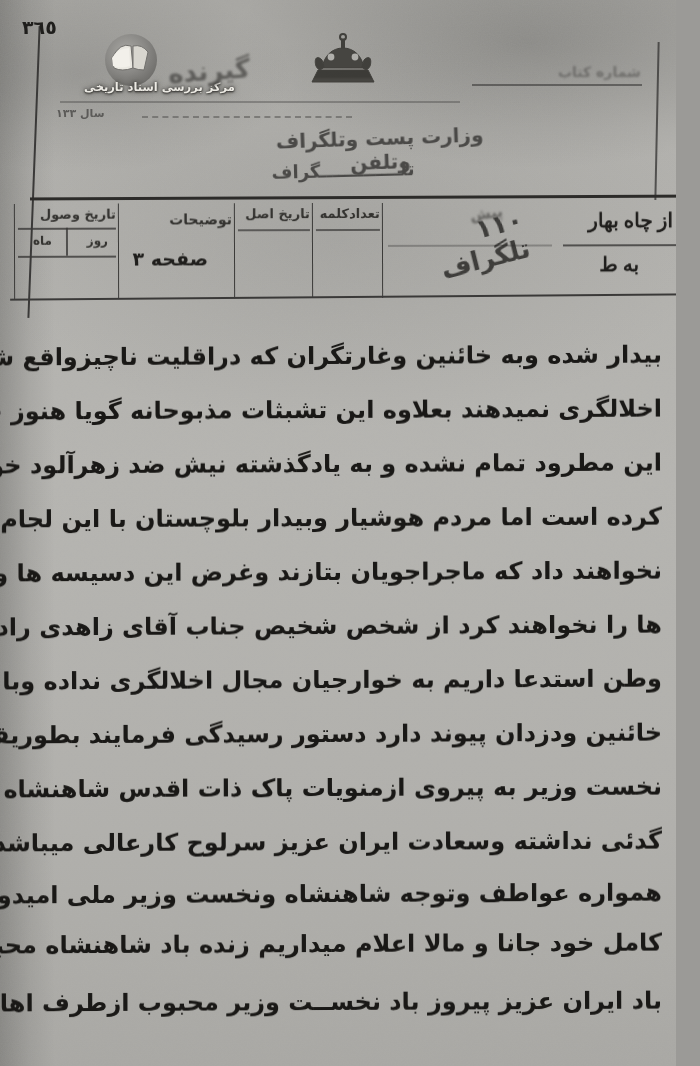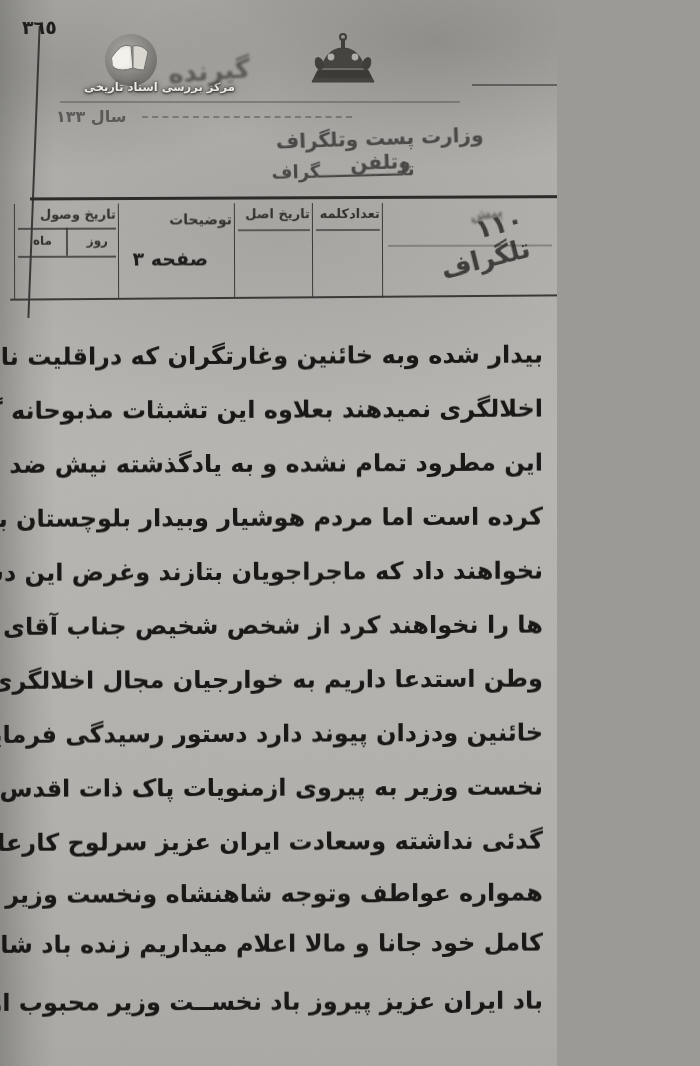--- a/index.html
+++ b/index.html
@@ -2,21 +2,21 @@
 <html lang="fa"><head>
 <meta charset="utf-8">
 <style>
   html,body{margin:0;padding:0;}
   body{
     width:700px;height:1066px;overflow:hidden;
     font-family:"DejaVu Sans",sans-serif;
     background:#9b9a97;
   }
   #page{
-    position:relative;width:557px;height:1066px;overflow:hidden;
+    position:relative;width:676px;height:1066px;overflow:hidden;
     background:
       radial-gradient(ellipse 420px 180px at 78% 4%, rgba(60,60,58,.28), rgba(0,0,0,0) 70%),
       radial-gradient(ellipse 300px 140px at 12% 7%, rgba(70,70,68,.22), rgba(0,0,0,0) 70%),
       radial-gradient(ellipse 500px 260px at 50% 22%, rgba(90,90,88,.16), rgba(0,0,0,0) 75%),
       linear-gradient(90deg, rgba(55,55,53,.30) 0px, rgba(55,55,53,.10) 30px, rgba(0,0,0,0) 55px),
       linear-gradient(180deg, #a7a6a2 0%, #b2b1ad 12%, #b6b5b1 45%, #b1b0ac 78%, #a9a8a4 100%);
     direction:rtl;
   }
   .noise{position:absolute;inset:0;pointer-events:none;opacity:.5;}
   .txt{position:absolute;color:#2b2a28;}
@@ -79,21 +79,21 @@
       <path d="M35,18 Q44,16 50,24 L46,42 Q40,42 35,40 Z" fill="#d8d6cf" stroke="#706f6c" stroke-width="1"></path>
     </svg>
     <div class="wmcaption" style="position:absolute;left:0px;top:54px;">مرکز بررسی اسناد تاریخی</div>
   </div>
 
   <div class="txt hand faint" style="left:168px;top:56px;font-size:26px;transform:rotate(-4deg);">گیرنده</div>
 
   <div class="txt printed faint" style="left:558px;top:64px;font-size:14px;">شماره کتاب</div>
   <div class="hline" style="left:472px;top:84px;width:170px;opacity:.6;"></div>
 
-  <div class="txt printed" style="left:56px;top:107px;font-size:16px;opacity:.8;">سال ١٣٣</div>
+  <div class="txt printed" style="left:56px;top:107px;font-size:11px;opacity:.8;">سال ١٣٣</div>
   <div class="dashline" style="left:142px;top:116px;width:210px;opacity:.55;"></div>
   <div class="hline" style="left:60px;top:101px;width:400px;opacity:.35;"></div>
 
   <svg width="72" height="84" style="position:absolute;left:306px;top:30px;filter:blur(.6px);opacity:.88;">
     <g fill="#34332f" stroke="#34332f">
       <circle cx="37" cy="7" r="3" fill="none" stroke-width="2"></circle>
       <rect x="35.5" y="9" width="3" height="12"></rect>
       <path d="M37,18 C26,18 18,26 16,38 L58,38 C56,26 48,18 37,18 Z" fill="#3a3935"></path>
       <path d="M16,30 C10,24 8,30 10,36 C12,41 16,40 18,37 Z"></path>
       <path d="M58,30 C64,24 66,30 64,36 C62,41 58,40 56,37 Z"></path>

